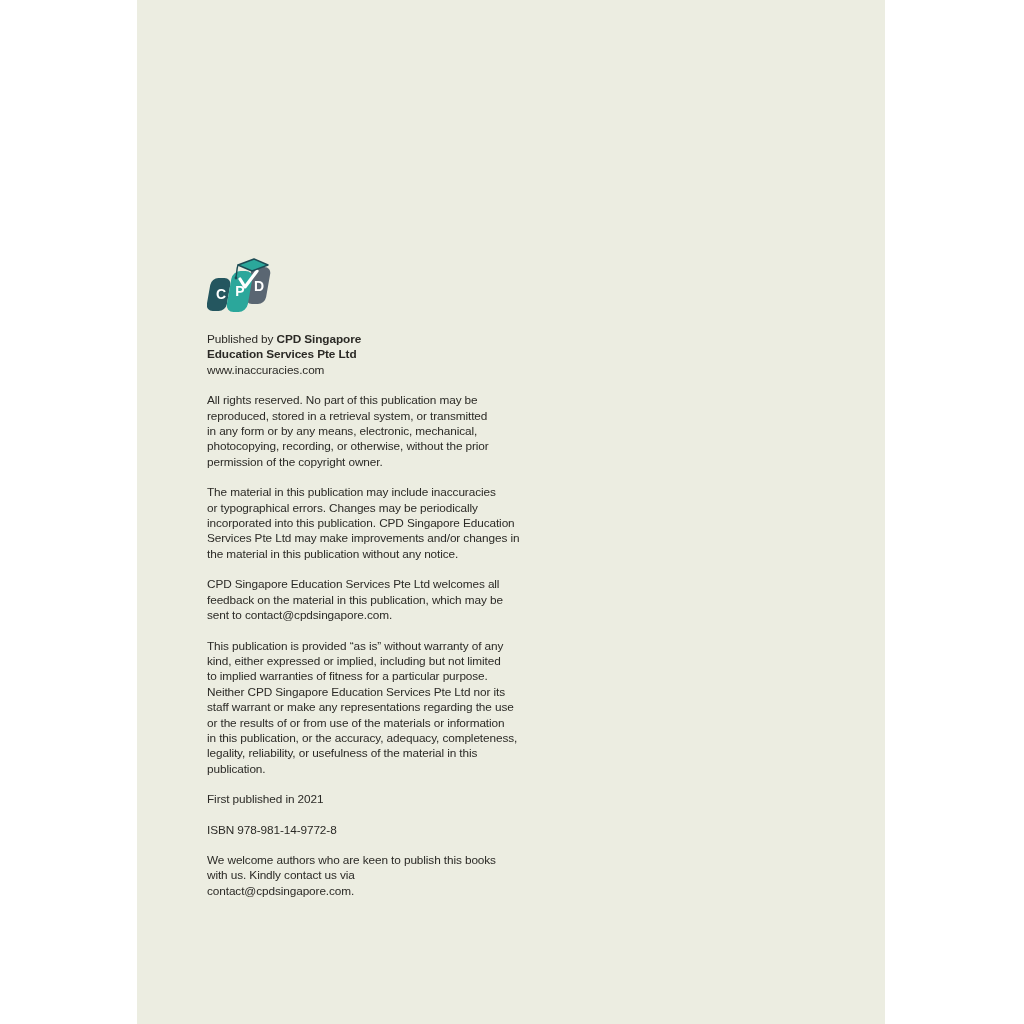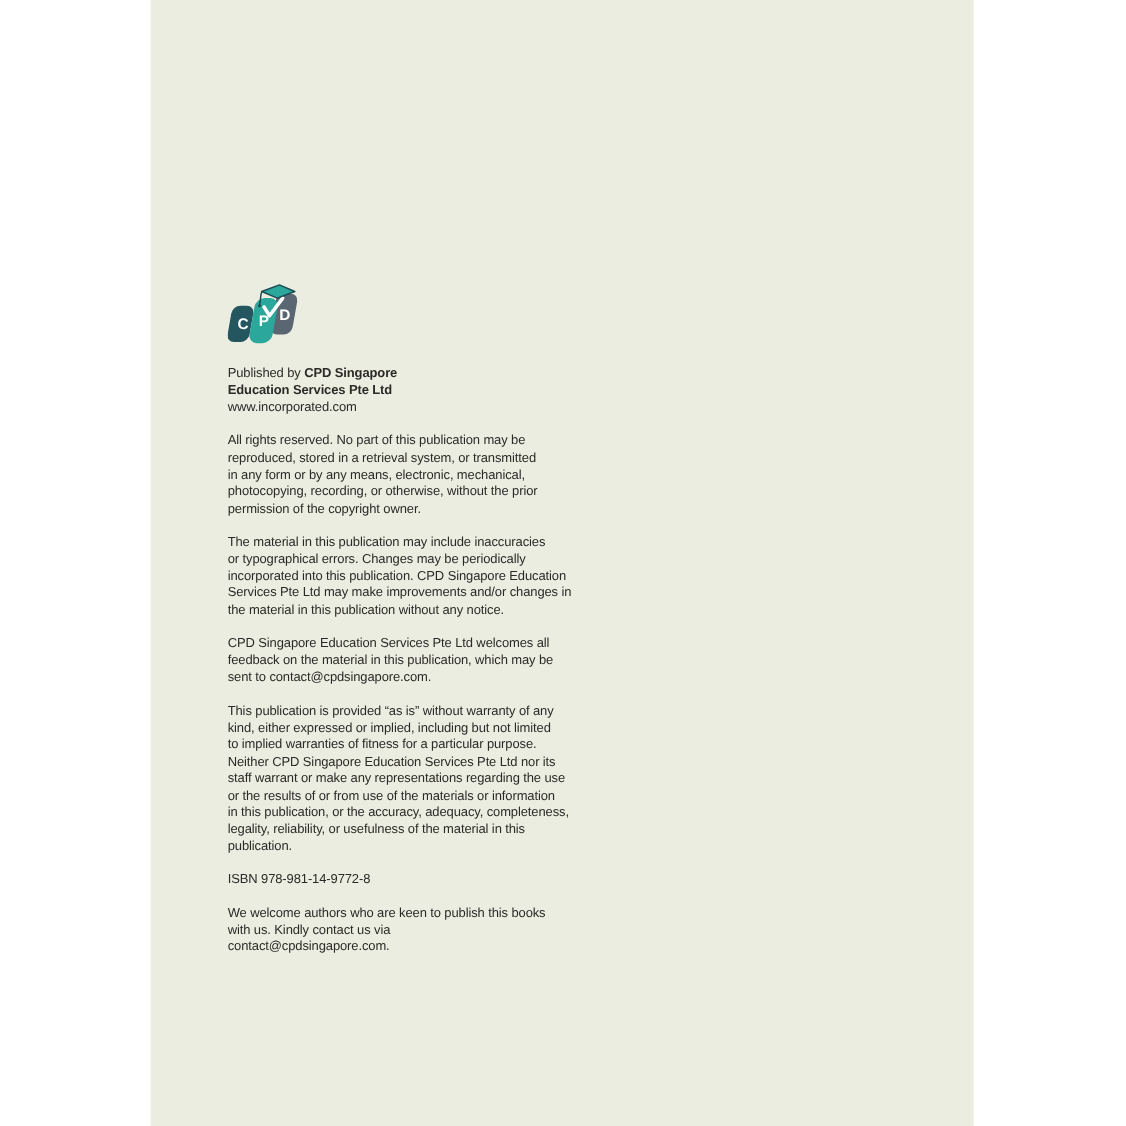--- a/index.html
+++ b/index.html
@@ -70,21 +70,21 @@
 
       <polyline points="33,21 38,29 50,13" fill="none" stroke="var(--logo-check)" stroke-width="3.2" stroke-linecap="round" stroke-linejoin="round"></polyline>
 
       <g>
         <polygon points="47,1 61,7 45,13 31,7" fill="var(--logo-cap)" stroke="var(--logo-cap-dark)" stroke-width="1.4" stroke-linejoin="round"></polygon>
         <path d="M31,7 C 29.5,11 30,15 29,19" fill="none" stroke="var(--logo-cap-dark)" stroke-width="1.4" stroke-linecap="round"></path>
         <circle cx="29" cy="20" r="1.4" fill="var(--logo-cap-dark)"></circle>
       </g>
     </svg>
 
-    <p><span>Published by </span><strong>CPD Singapore</strong><br><strong>Education Services Pte Ltd</strong><br><span>www.incorporated.com</span></p>
+    <p><span>Published by </span><strong>CPD Singapore</strong><br><strong>Education Services Pte Ltd</strong><br><span>www.inaccuracies.com</span></p>
 
 
     <p>All rights reserved. No part of this publication may be
 reproduced, stored in a retrieval system, or transmitted
 in any form or by any means, electronic, mechanical,
 photocopying, recording, or otherwise, without the prior
 permission of the copyright owner.</p>
 
     <p>The material in this publication may include inaccuracies
 or typographical errors. Changes may be periodically
@@ -99,20 +99,21 @@
     <p>This publication is provided “as is” without warranty of any
 kind, either expressed or implied, including but not limited
 to implied warranties of fitness for a particular purpose.
 Neither CPD Singapore Education Services Pte Ltd nor its
 staff warrant or make any representations regarding the use
 or the results of or from use of the materials or information
 in this publication, or the accuracy, adequacy, completeness,
 legality, reliability, or usefulness of the material in this
 publication.</p>
 
+    <p>First published in 2021</p>
 
     <p>ISBN 978-981-14-9772-8</p>
 
 
     <p>We welcome authors who are keen to publish this books
 with us. Kindly contact us via
 contact@cpdsingapore.com.</p>
 
   </div>
 </div>

